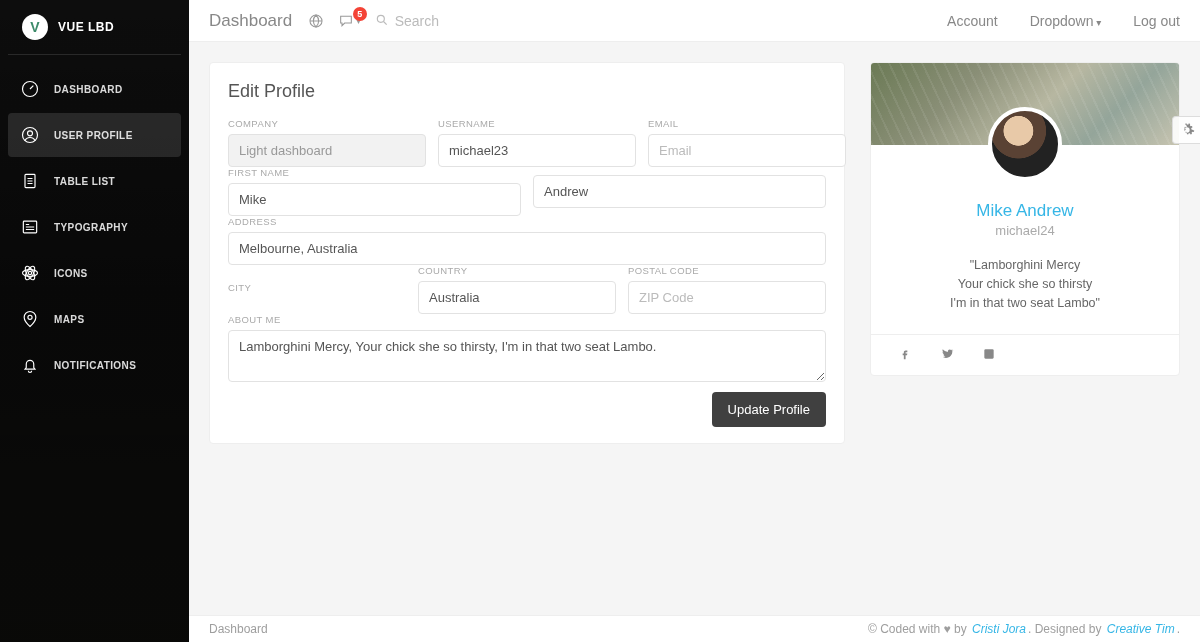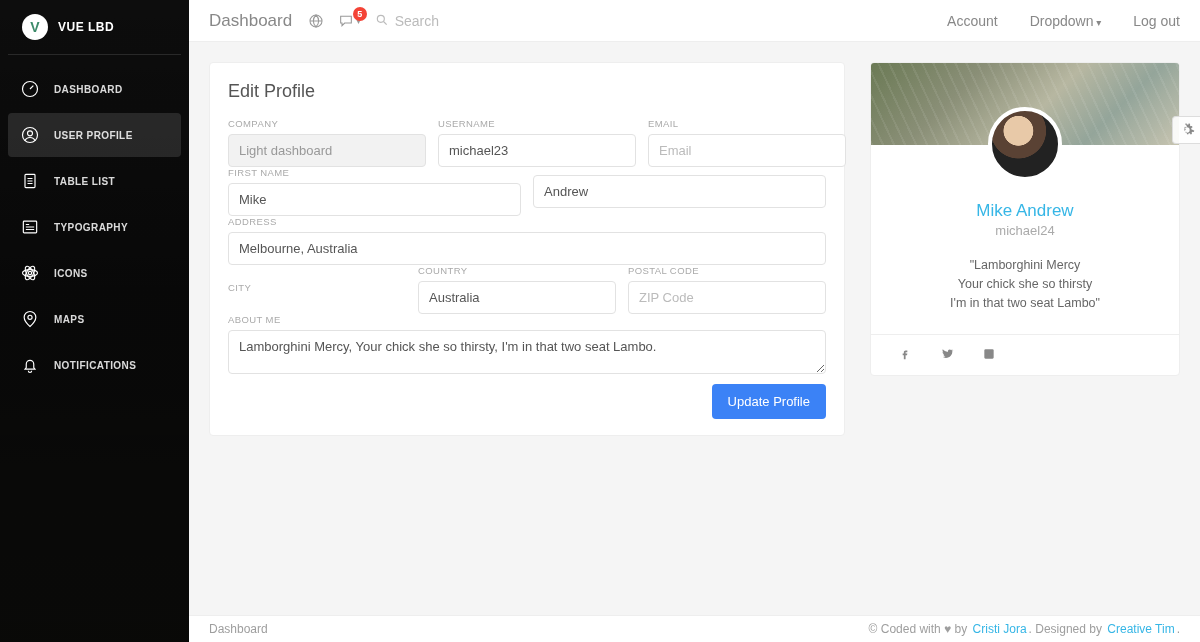--- a/index.html
+++ b/index.html
@@ -92,24 +92,24 @@
   .row { display:flex; gap:12px; margin-bottom:0;align-items:center;}
   .field { flex:1; display:flex; flex-direction:column;}
   .field label { font-size:9.5px; color:#aaa; letter-spacing:0.4px; margin-bottom:5px; font-weight:400;}
   .field input, .field textarea {
     border:1px solid #e2e2e2; border-radius:4px;
     padding:8px 10px; font-size:13px; color:#555;
     background:#fff; font-family:inherit;
   }
   .field input:disabled { background:#f2f2f2; color:#999;}
   .field input::placeholder, .field textarea::placeholder { color:#bbb; }
-  textarea { resize:vertical; height:44px;}
+  textarea { resize:vertical; height:52px;}
   .btn-primary {
     float:right; margin-top:10px;
-    background:#3b82f6; color:#fff; border:none;
+    background:#404040; color:#fff; border:none;
     padding:10px 16px; border-radius:4px; font-size:13px; cursor:pointer;
   }
 
   .profile-card {
     width:310px; float:right;
     padding:0 0 12px 0;
     overflow:hidden;
     text-align:center;
     position:relative;
   }
@@ -136,21 +136,21 @@
   .profile-socials{ border-top:1px solid #eee; padding-top:12px; display:flex; gap:26px; padding-left:26px;}
   .social-btn{ width:16px;height:16px; color:#888; cursor:pointer;}
 
   .footer {
     position:absolute; left:189px; right:0; bottom:0; height:27px;
     background:#fff; border-top:1px solid #eee;
     display:flex; align-items:center; padding:0 20px;
     font-size:12px; color:#9e9e9e;
   }
   .footer .spacer{flex:1;}
-  .footer a { color:#36b6e6; text-decoration:none; margin:4px 2px;}
+  .footer a { color:#36b6e6; text-decoration:none; margin:4px 2px;font-style:italic;}
 
   .settings-gear{
     position:absolute; right:0; top:116px;
     background:rgba(255,255,255,0.9);
     border:1px solid #ddd; border-right:none;
     border-radius:4px 0 0 4px;
     width:28px;height:28px;
     display:flex;align-items:center;justify-content:center;
     cursor:pointer; color:#888;
   }

